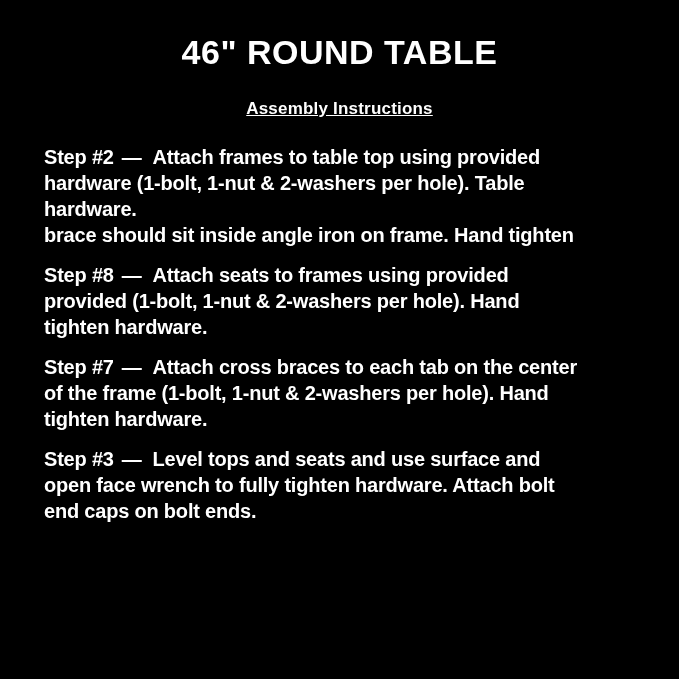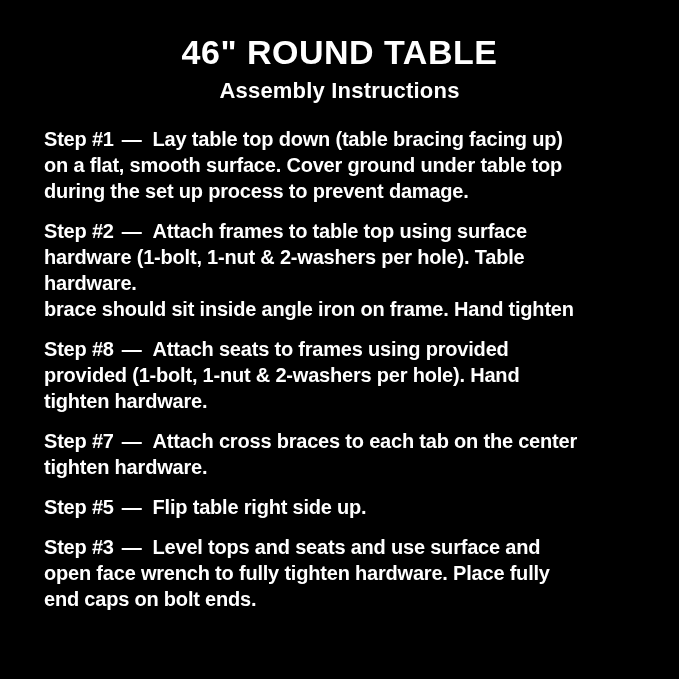--- a/index.html
+++ b/index.html
@@ -21,24 +21,25 @@
   .header {
     text-align: center;
   }
   .title {
     font-size: 34px;
     line-height: 36px;
     margin: 34px 0 0 0;
     letter-spacing: 0.5px;
   }
   .subtitle {
-    font-size: 22px;
+    font-size: 17px;
     line-height: 27px;
-    margin: 7px 0 0 0;
+    margin: 25px 0 0 0;
     letter-spacing: 0.2px;
+    text-decoration: underline;
   }
   .steps {
     margin-top: 22px;
     padding: 0 20px 0 44px;
   }
   .step {
     font-size: 20px;
     line-height: 26px;
     margin: 0 0 14px 0;
     letter-spacing: -0.2px;
@@ -56,48 +57,41 @@
 <body>
 
 <div class="canvas">
   <div class="header">
     <h1 class="title">46" ROUND TABLE</h1>
     <h2 class="subtitle">Assembly Instructions</h2>
   </div>
 
   <div class="steps">
 
-    <p class="step">
-      <span class="line"><span>Step #1</span><span class="step-sep">—</span><span>Lay table top down (table bracing facing up)</span></span>
-      <span class="line">on a flat, smooth surface. Cover ground under table top</span>
-      <span class="line">during the set up process to prevent damage.</span>
-    </p>
 
     <p class="step">
-      <span class="line"><span>Step #2</span><span class="step-sep">—</span><span>Attach frames to table top using surface</span></span>
+      <span class="line"><span>Step #2</span><span class="step-sep">—</span><span>Attach frames to table top using provided</span></span>
       <span class="line">hardware (1-bolt, 1-nut &amp; 2-washers per hole). Table</span>
       <span class="line">hardware.</span>
       <span class="line">brace should sit inside angle iron on frame. Hand tighten</span>
     </p>
 
     <p class="step">
       <span class="line"><span>Step #8</span><span class="step-sep">—</span><span>Attach seats to frames using provided</span></span>
       <span class="line">provided (1-bolt, 1-nut &amp; 2-washers per hole). Hand</span>
       <span class="line">tighten hardware.</span>
     </p>
 
     <p class="step">
       <span class="line"><span>Step #7</span><span class="step-sep">—</span><span>Attach cross braces to each tab on the center</span></span>
+      <span class="line">of the frame (1-bolt, 1-nut &amp; 2-washers per hole). Hand</span>
       <span class="line">tighten hardware.</span>
     </p>
 
-    <p class="step">
-      <span class="line"><span>Step #5</span><span class="step-sep">—</span><span>Flip table right side up.</span></span>
-    </p>
 
     <p class="step">
       <span class="line"><span>Step #3</span><span class="step-sep">—</span><span>Level tops and seats and use surface and</span></span>
-      <span class="line">open face wrench to fully tighten hardware. Place fully</span>
+      <span class="line">open face wrench to fully tighten hardware. Attach bolt</span>
       <span class="line">end caps on bolt ends.</span>
     </p>
 
   </div>
 </div>
 
 </body></html>

